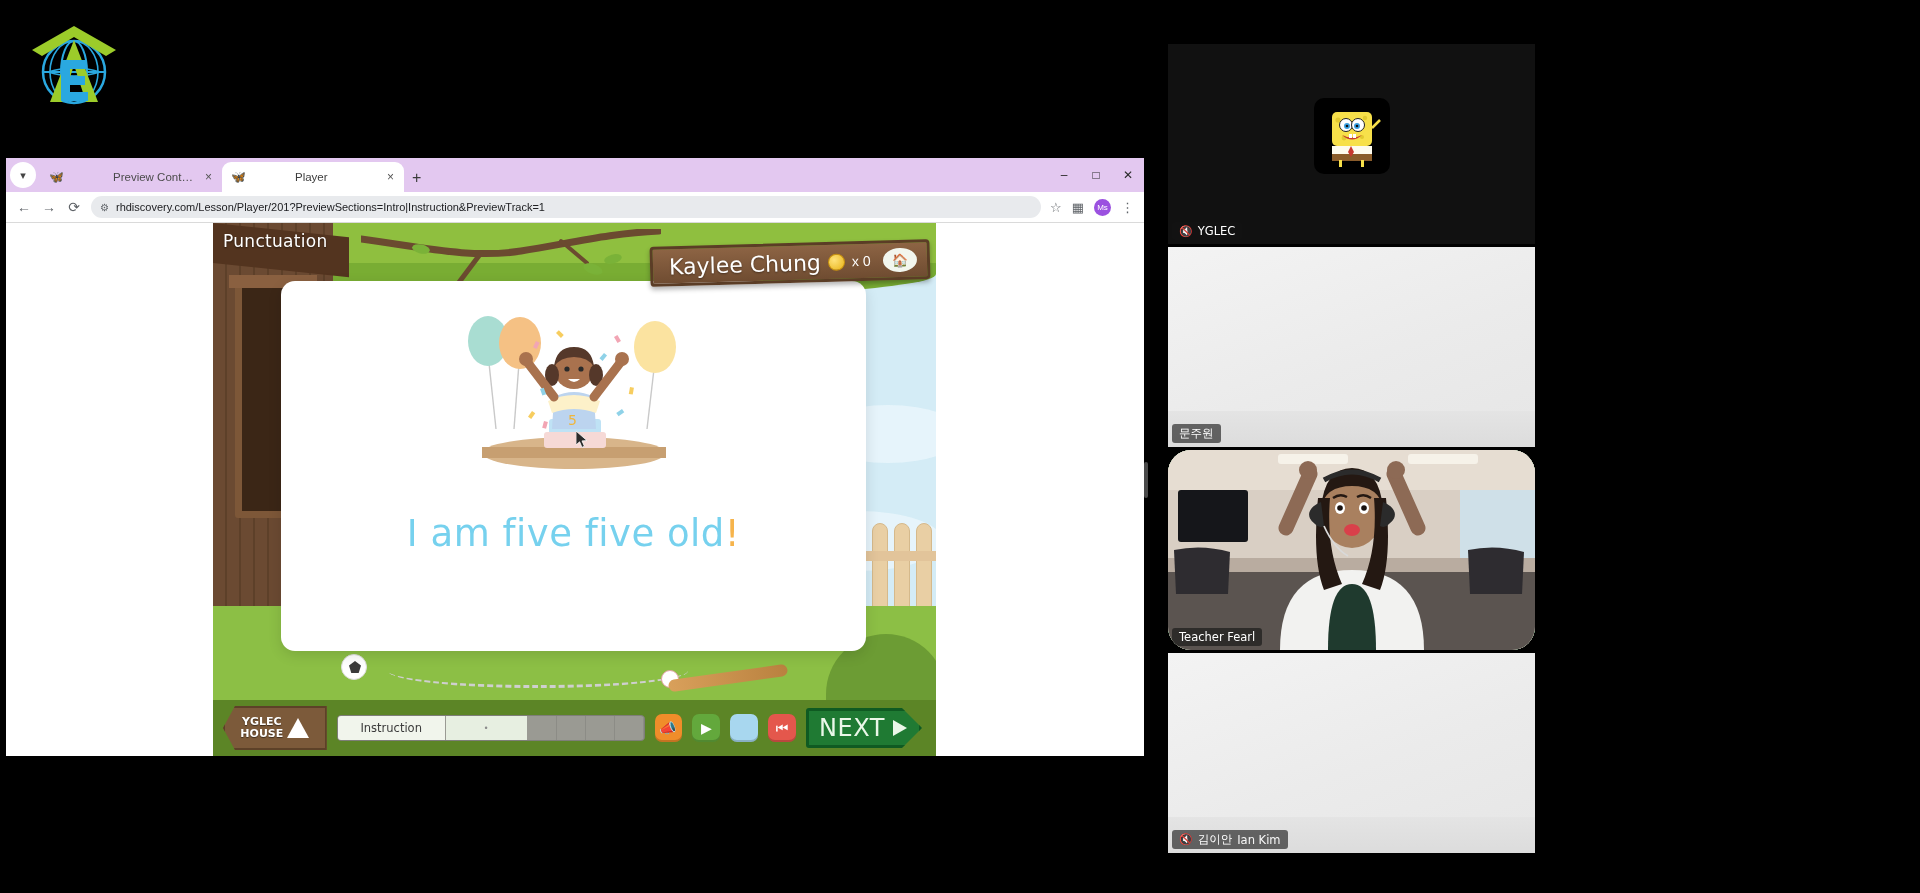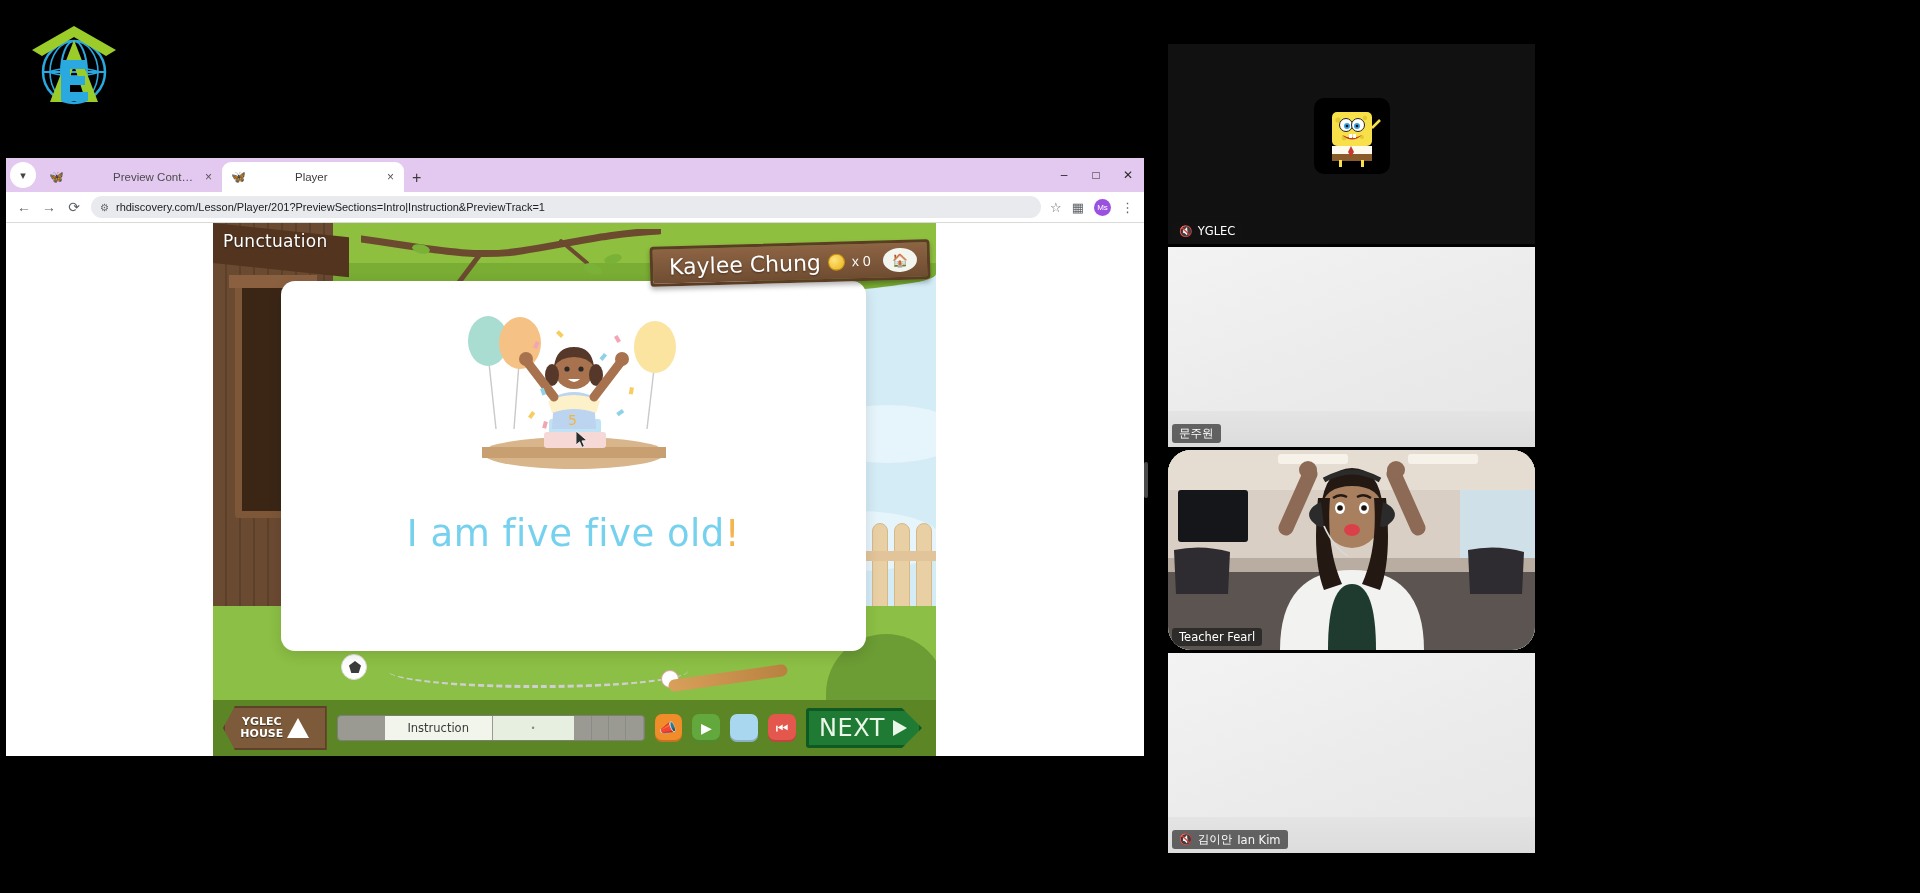--- a/index.html
+++ b/index.html
@@ -205,21 +205,21 @@
     border:2px solid #5d4128;
     text-shadow:0 1px 1px rgba(0,0,0,.5);
   }
   .clubhouse .ch-text { text-align:center; }
   .ch-arrow {
     width:0;height:0;border-left:11px solid transparent;border-right:11px solid transparent;
     border-bottom:20px solid #fff;
   }
   .progress {
     flex: 0 0 308px; height:26px; background:#9a9a93; border-radius:4px;
-    display:flex; align-items:stretch; overflow:hidden; border:1px solid #7e7e78;padding-left:47px;
+    display:flex; align-items:stretch; overflow:hidden; border:1px solid #7e7e78;
   }
   .progress .seg-label {
     flex: 0 0 108px; background:#f1f5ec; display:flex; align-items:center; justify-content:center;
     font-size:11.5px; color:#3a3a3a; border-right:1px solid #9a9a93;
     font-family:"DejaVu Sans", sans-serif;
   }
   .progress .seg-done {
     flex: 0 0 82px; background:#e7efe1; display:flex; align-items:center; justify-content:center;
     border-right:1px solid #9a9a93; font-size:9px; color:#8c8c8c;
   }

